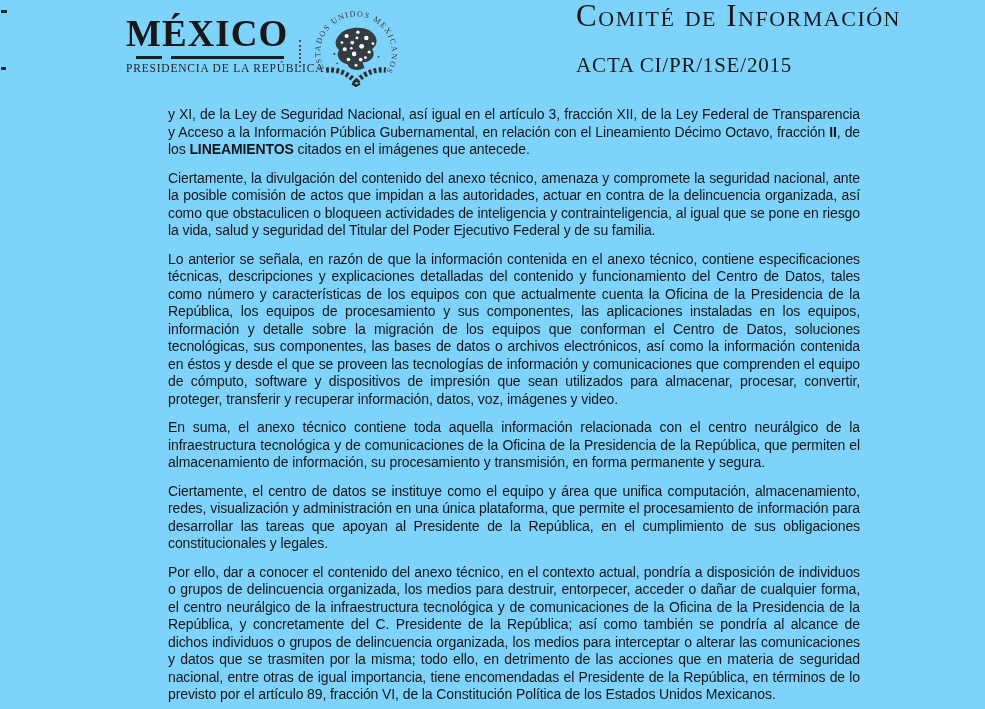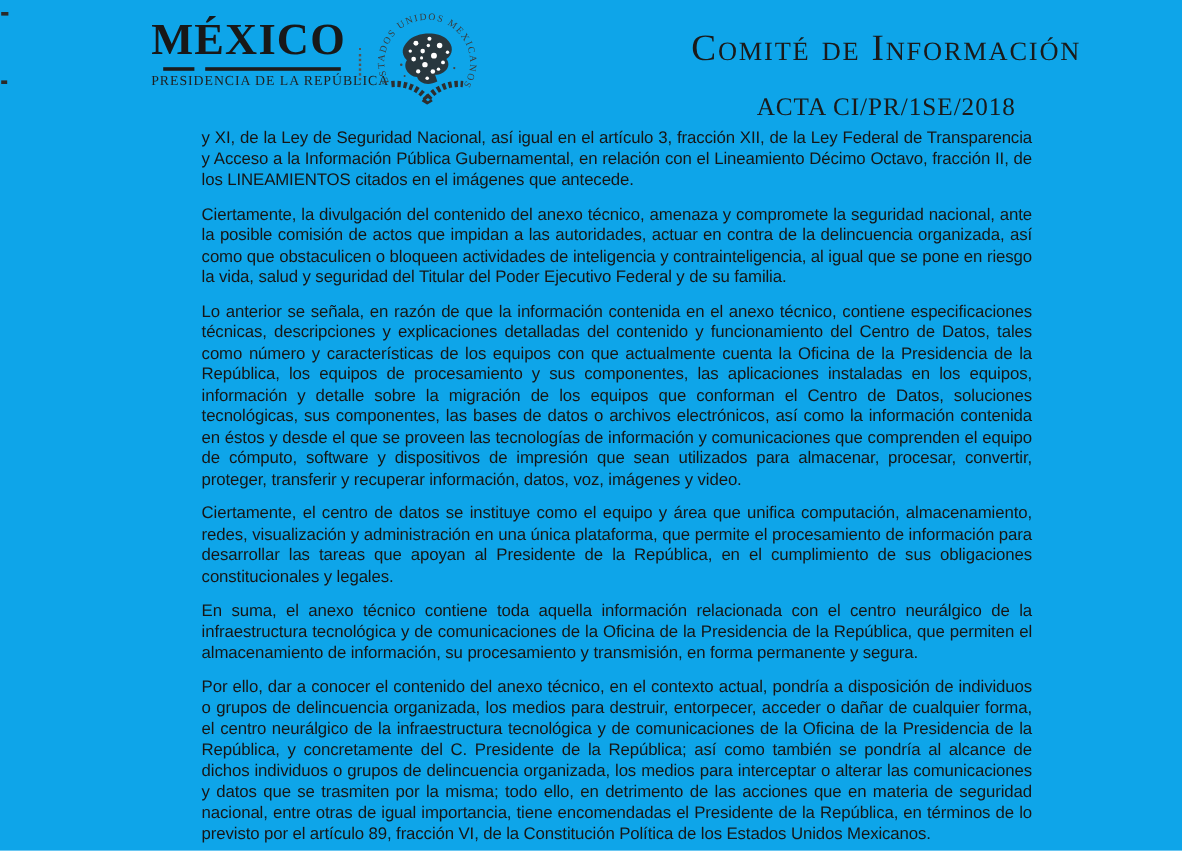--- a/index.html
+++ b/index.html
@@ -4,21 +4,21 @@
 <style>
   html, body {
     margin: 0;
     padding: 0;
     background: #ffffff;
   }
   .page {
     position: relative;
     width: 985px;
     height: 709px;
-    background: #0ea5e9;
+    background: #7dd3fc;
     overflow: hidden;
     font-family: "Liberation Sans", sans-serif;
     color: #1b1b1b;
   }
 
   
   .logo-block {
     position: absolute;
     left: 126px;
     top: 14px;
@@ -63,22 +63,22 @@
   .seal {
     position: absolute;
     left: 309px;
     top: 4px;
     width: 94px;
     height: 96px;
   }
   .title-block {
     position: absolute;
     right: 84px;
-    top: 24px;
-    text-align: center;
+    top: 0;
+    text-align: left;
   }
   .committee-title {
     font-family: "Liberation Serif", serif;
     font-variant: small-caps;
     font-size: 31px;
     letter-spacing: 1.5px;
     color: #1a1a1a;
     line-height: 1.0;
   }
   .acta-number {
@@ -97,21 +97,21 @@
     width: 692px;
   }
   .para {
     margin: 0 0 11px 0;
     font-size: 14px;
     line-height: 17.5px;
     letter-spacing: -0.1px;
     text-align: justify;
     color: #161616;
   }
-  .para .bold { font-weight: 400; }
+  .para .bold { font-weight: 700; }
 
   
   .scan-mark {
     position: absolute;
     background: #2a2a2a;
   }
   .scan-mark.m1 { left: 1px; top: 10px; width: 6px; height: 3px; }
   .scan-mark.m2 { left: 1px; top: 67px; width: 5px; height: 3px; }
 </style>
 </head>
@@ -168,27 +168,27 @@
         <circle cx="60" cy="56" r="1.5" fill="#ffffff"></circle>
 
         <circle cx="27" cy="52" r="1.1" fill="#444"></circle>
         <circle cx="74" cy="55" r="1.0" fill="#444"></circle>
         <circle cx="30" cy="62" r="0.9" fill="#444"></circle>
       </svg>
     </div>
 
     <div class="title-block">
       <div class="committee-title">Comité de Información</div>
-      <div class="acta-number">ACTA CI/PR/1SE/2018</div>
+      <div class="acta-number">ACTA CI/PR/1SE/2015</div>
     </div>
 
   </header>
 
   <main class="body-text">
       <p class="para"><span>y XI, de la Ley de Seguridad Nacional, así igual en el artículo 3, fracción XII, de la Ley Federal de Transparencia y Acceso a la Información Pública Gubernamental, en relación con el Lineamiento Décimo Octavo, fracción </span><span class="bold">II</span><span>, de los </span><span class="bold">LINEAMIENTOS</span><span> citados en el imágenes que antecede.</span></p>
       <p class="para"><span>Ciertamente, la divulgación del contenido del anexo técnico, amenaza y compromete la seguridad nacional, ante la posible comisión de actos que impidan a las autoridades, actuar en contra de la delincuencia organizada, así como que obstaculicen o bloqueen actividades de inteligencia y contrainteligencia, al igual que se pone en riesgo la vida, salud y seguridad del Titular del Poder Ejecutivo Federal y de su familia.</span></p>
       <p class="para"><span>Lo anterior se señala, en razón de que la información contenida en el anexo técnico, contiene especificaciones técnicas, descripciones y explicaciones detalladas del contenido y funcionamiento del Centro de Datos, tales como número y características de los equipos con que actualmente cuenta la Oficina de la Presidencia de la República, los equipos de procesamiento y sus componentes, las aplicaciones instaladas en los equipos, información y detalle sobre la migración de los equipos que conforman el Centro de Datos, soluciones tecnológicas, sus componentes, las bases de datos o archivos electrónicos, así como la información contenida en éstos y desde el que se proveen las tecnologías de información y comunicaciones que comprenden el equipo de cómputo, software y dispositivos de impresión que sean utilizados para almacenar, procesar, convertir, proteger, transferir y recuperar información, datos, voz, imágenes y video.</span></p>
+      <p class="para"><span>En suma, el anexo técnico contiene toda aquella información relacionada con el centro neurálgico de la infraestructura tecnológica y de comunicaciones de la Oficina de la Presidencia de la República, que permiten el almacenamiento de información, su procesamiento y transmisión, en forma permanente y segura.</span></p>
       <p class="para"><span>Ciertamente, el centro de datos se instituye como el equipo y área que unifica computación, almacenamiento, redes, visualización y administración en una única plataforma, que permite el procesamiento de información para desarrollar las tareas que apoyan al Presidente de la República, en el cumplimiento de sus obligaciones constitucionales y legales.</span></p>
-      <p class="para"><span>En suma, el anexo técnico contiene toda aquella información relacionada con el centro neurálgico de la infraestructura tecnológica y de comunicaciones de la Oficina de la Presidencia de la República, que permiten el almacenamiento de información, su procesamiento y transmisión, en forma permanente y segura.</span></p>
       <p class="para"><span>Por ello, dar a conocer el contenido del anexo técnico, en el contexto actual, pondría a disposición de individuos o grupos de delincuencia organizada, los medios para destruir, entorpecer, acceder o dañar de cualquier forma, el centro neurálgico de la infraestructura tecnológica y de comunicaciones de la Oficina de la Presidencia de la República, y concretamente del C. Presidente de la República; así como también se pondría al alcance de dichos individuos o grupos de delincuencia organizada, los medios para interceptar o alterar las comunicaciones y datos que se trasmiten por la misma; todo ello, en detrimento de las acciones que en materia de seguridad nacional, entre otras de igual importancia, tiene encomendadas el Presidente de la República, en términos de lo previsto por el artículo 89, fracción VI, de la Constitución Política de los Estados Unidos Mexicanos.</span></p>
     </main>
 
 </div>
 
 </body></html>

